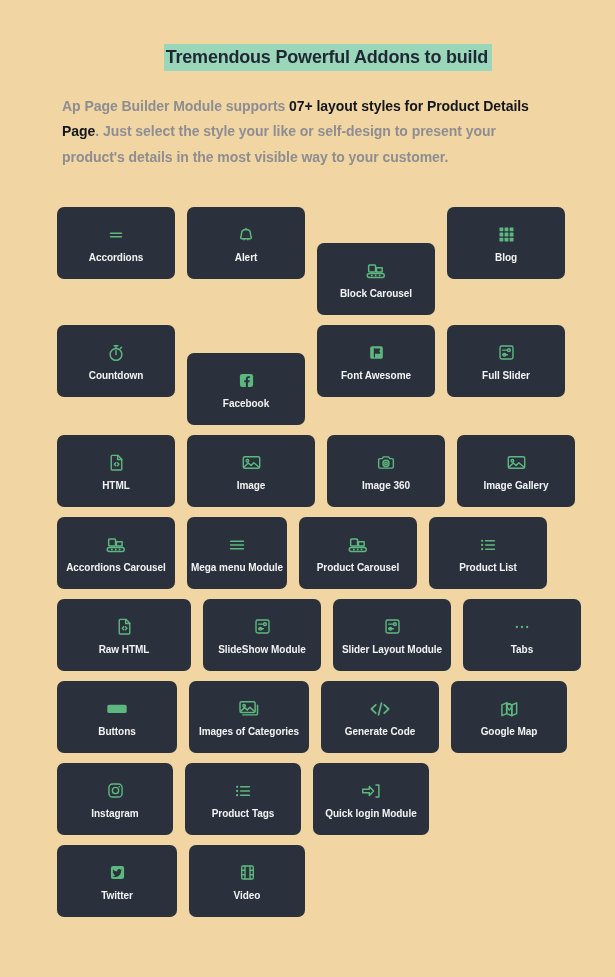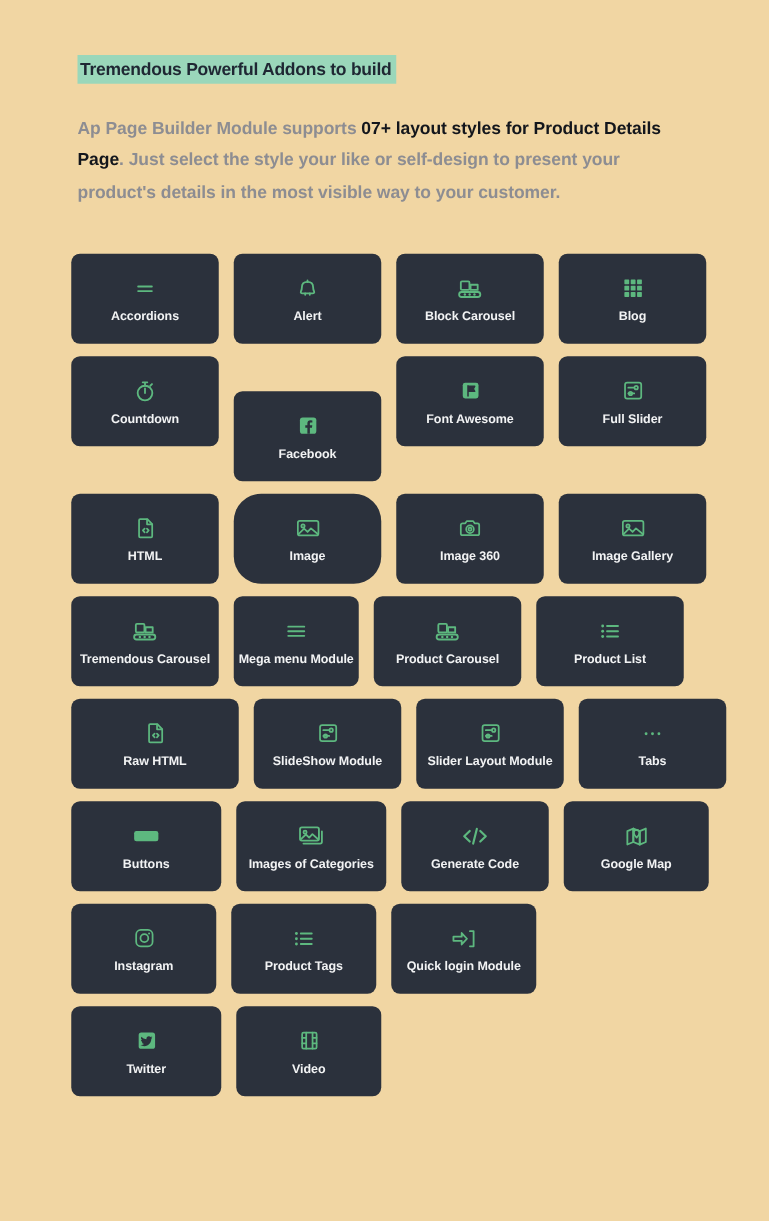--- a/index.html
+++ b/index.html
@@ -23,26 +23,27 @@
     background: #f1d6a3;
     padding: 0;
   }
 
   
   .intro {
     padding: 48px 56px 0 62px;
   }
 
   .headline {
-    font-size: 14px;
+    font-size: 18px;
     font-weight: bold;
     line-height: 1.0;
     color: #1f2733;
     letter-spacing: -0.2px;
     max-width: 430px;
+    text-align: right;
   }
 
   .headline .hl-line {
     display: block;
     margin-bottom: 9px;
   }
 
   .headline .hl-mark {
     background: #9ad7ba;
     padding: 3px 4px 4px 2px;
@@ -147,21 +148,21 @@
         </div>
         <div class="card" style="width: 118px;">
           <span class="ico">
             <svg width="22" height="22" viewBox="0 0 24 24">
               <path d="M7.5 16c-1 0-1.6-.6-1.3-1.4.6-1.3.9-2.3.9-4 0-2.8 1.9-4.6 4.9-4.6s4.9 1.8 4.9 4.6c0 1.7.3 2.7.9 4 .3.8-.3 1.4-1.3 1.4z" stroke="currentColor" fill="none" stroke-width="1.6" stroke-linecap="round" stroke-linejoin="round"></path>
               <path d="M10 16v1.2M14 16v1.2M12 6.2V4.8" stroke="currentColor" fill="none" stroke-width="1.6" stroke-linecap="round" stroke-linejoin="round"></path>
             </svg>
           </span>
           <span class="lbl">Alert</span>
         </div>
-        <div class="card" style="width: 118px;">
+        <div class="card" style="width: 118px; margin-top: 36px;">
           <span class="ico">
             <svg width="24" height="22" viewBox="0 0 26 24">
               <rect x="5" y="5.5" width="7.5" height="7.5" rx="1" stroke="currentColor" fill="none" stroke-width="1.6" stroke-linecap="round" stroke-linejoin="round"></rect>
               <path d="M13.5 8.5h6.2v4.5h-6.2z" stroke="currentColor" fill="none" stroke-width="1.6" stroke-linecap="round" stroke-linejoin="round"></path>
               <rect x="3.5" y="14.8" width="18.5" height="4.4" rx="2.2" stroke="currentColor" fill="none" stroke-width="1.6" stroke-linecap="round" stroke-linejoin="round"></rect>
               <circle cx="8.5" cy="17" r="1.05" fill="currentColor" stroke="none"></circle>
               <circle cx="12.7" cy="17" r="1.05" fill="currentColor" stroke="none"></circle>
               <circle cx="16.9" cy="17" r="1.05" fill="currentColor" stroke="none"></circle>
             </svg>
           </span>
@@ -232,21 +233,21 @@
         <div class="card" style="width: 118px;">
           <span class="ico">
             <svg width="21" height="21" viewBox="0 0 24 24">
               <path d="M7 3.8h6.6L18 8.4v11.1c0 .6-.5 1-1 1H7c-.6 0-1-.4-1-1V4.8c0-.55.45-1 1-1z" stroke="currentColor" fill="none" stroke-width="1.6" stroke-linecap="round" stroke-linejoin="round"></path>
               <path d="M13.3 3.9v4.6H18" stroke="currentColor" fill="none" stroke-width="1.6" stroke-linecap="round" stroke-linejoin="round"></path>
               <path d="M11.1 12.4l-1.6 1.7 1.6 1.7M13.2 12.4l1.6 1.7-1.6 1.7" stroke="currentColor" fill="none" stroke-width="1.6" stroke-linecap="round" stroke-linejoin="round"></path>
             </svg>
           </span>
           <span class="lbl">HTML</span>
         </div>
-        <div class="card" style="width: 118px; border-radius: 22px;">
+        <div class="card" style="width: 128px;">
           <span class="ico">
             <svg width="23" height="21" viewBox="0 0 26 24">
               <rect x="3.6" y="5.4" width="18.8" height="13.2" rx="1.8" stroke="currentColor" fill="none" stroke-width="1.6" stroke-linecap="round" stroke-linejoin="round"></rect>
               <circle cx="8.3" cy="10" r="1.5" stroke="currentColor" fill="none" stroke-width="1.6" stroke-linecap="round" stroke-linejoin="round"></circle>
               <path d="M4.2 17.4l5.1-4.9 3.2 3 3.1-3.3 6.2 5.2" stroke="currentColor" fill="none" stroke-width="1.6" stroke-linecap="round" stroke-linejoin="round"></path>
             </svg>
           </span>
           <span class="lbl">Image</span>
         </div>
         <div class="card" style="width: 118px;">
@@ -275,21 +276,21 @@
           <span class="ico">
             <svg width="24" height="22" viewBox="0 0 26 24">
               <rect x="5" y="5.5" width="7.5" height="7.5" rx="1" stroke="currentColor" fill="none" stroke-width="1.6" stroke-linecap="round" stroke-linejoin="round"></rect>
               <path d="M13.5 8.5h6.2v4.5h-6.2z" stroke="currentColor" fill="none" stroke-width="1.6" stroke-linecap="round" stroke-linejoin="round"></path>
               <rect x="3.5" y="14.8" width="18.5" height="4.4" rx="2.2" stroke="currentColor" fill="none" stroke-width="1.6" stroke-linecap="round" stroke-linejoin="round"></rect>
               <circle cx="8.5" cy="17" r="1.05" fill="currentColor" stroke="none"></circle>
               <circle cx="12.7" cy="17" r="1.05" fill="currentColor" stroke="none"></circle>
               <circle cx="16.9" cy="17" r="1.05" fill="currentColor" stroke="none"></circle>
             </svg>
           </span>
-          <span class="lbl">Tremendous Carousel</span>
+          <span class="lbl">Accordions Carousel</span>
         </div>
         <div class="card" style="width: 100px;">
           <span class="ico">
             <svg width="22" height="22" viewBox="0 0 24 24">
               <line x1="5" y1="8" x2="19" y2="8" stroke="currentColor" fill="none" stroke-width="1.6" stroke-linecap="round" stroke-linejoin="round"></line>
               <line x1="5" y1="12" x2="19" y2="12" stroke="currentColor" fill="none" stroke-width="1.6" stroke-linecap="round" stroke-linejoin="round"></line>
               <line x1="5" y1="16" x2="19" y2="16" stroke="currentColor" fill="none" stroke-width="1.6" stroke-linecap="round" stroke-linejoin="round"></line>
             </svg>
           </span>
           <span class="lbl">Mega menu Module</span>

